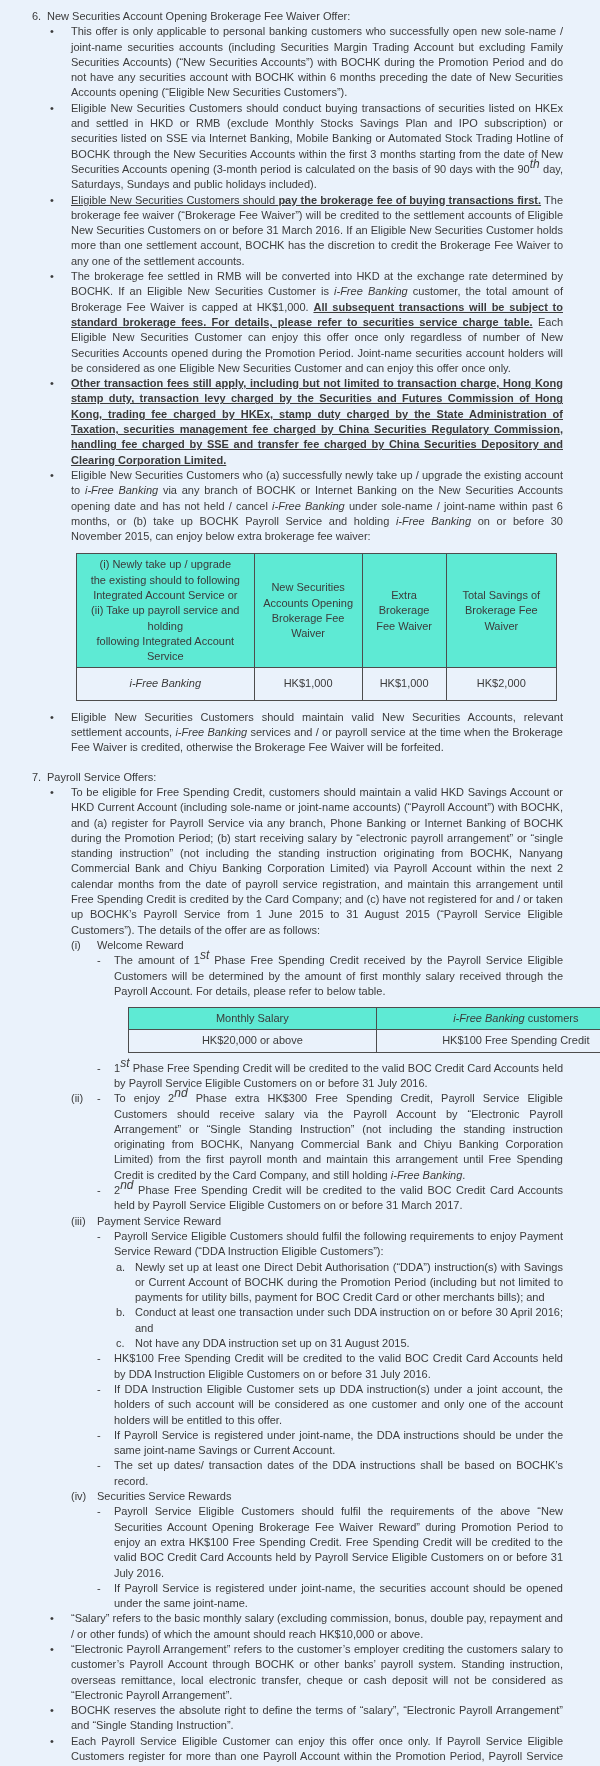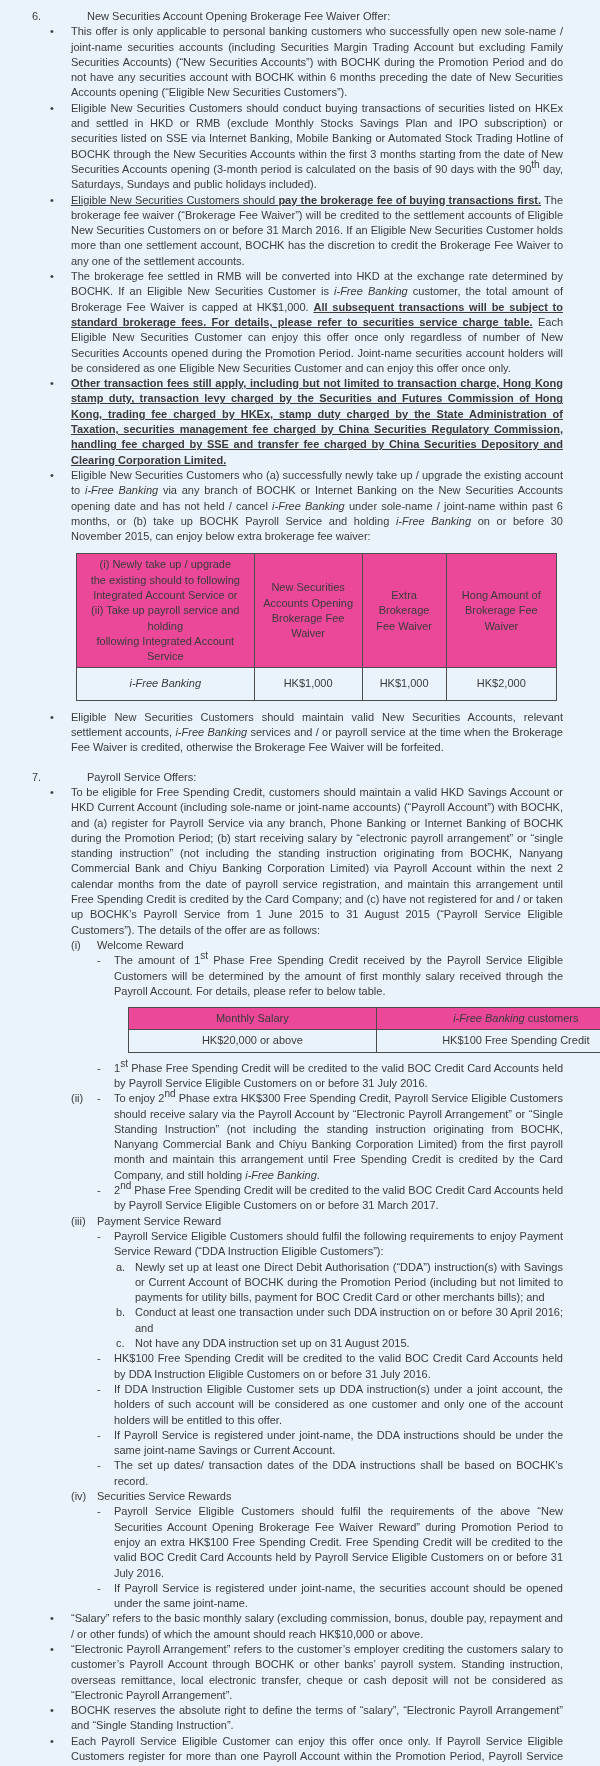--- a/index.html
+++ b/index.html
@@ -6,39 +6,39 @@
   html, body { background:#eaf2fb; }
   body {
     width:600px; height:1766px; overflow:hidden;
     font-family:"Liberation Sans","DejaVu Sans",sans-serif;
     font-size:11px; line-height:15.3px; color:#3b3b3b;
   }
   .page { padding:9px 37px 20px 32px; }
   .section + .section { margin-top:14px; }
   .sec-head { display:flex; }
   .sec-num { width:15px; flex:none; }
-  .sec-title { flex:1;margin-left:40px; }
+  .sec-title { flex:1; }
   .sec-items { padding-left:18px; }
   .item-row { display:flex; align-items:flex-start; }
   .item-row > .marker { flex:none; }
   .item-row.bullet > .marker { width:13px; }
   .item-row.dash   > .marker { width:9px; }
   .item-row.sub    > .marker { width:18px; }
   .item-row.letter > .marker { width:11px; }
   .item-row.letter { padding-left:2px; }
   .item-row > .content { flex:1; min-width:0;margin-left:8px; }
   .para { text-align:justify; }
   .sub-heading { }
-  sup { font-size:10px; line-height:0; vertical-align:super; }
+  sup { font-size:12px; line-height:0; vertical-align:super;font-style:italic; }
   table.doc-table { border-collapse:collapse; table-layout:fixed; }
   table.doc-table th, table.doc-table td {
     border:1px solid #4d4d4d; text-align:center; vertical-align:middle;
     font-weight:normal; padding:3px 6px;
   }
-  table.doc-table th { background:#ec4899; }
+  table.doc-table th { background:#5eead4; }
   table.t1 { width:481px; margin:9px 0 9px 5px; }
   table.t1 td { padding:8px 6px; }
   table.t2 { width:528px; margin:8px 0 8px 14px; }
 </style>
 </head>
 <body>
 
 <div class="page">
   <div id="document-root">
       <div class="section">
@@ -86,21 +86,21 @@
                   <col style="width: 37%;">
                   <col style="width: 22.5%;">
                   <col style="width: 17.5%;">
                   <col style="width: 23%;">
                 </colgroup>
                 <thead>
                   <tr>
                     <th><span>(i) Newly take up / upgrade</span><br><span>the existing should to following</span><br><span>Integrated Account Service or</span><br><span>(ii) Take up payroll service and holding</span><br><span>following Integrated Account Service</span></th>
                     <th><span>New Securities</span><br><span>Accounts Opening</span><br><span>Brokerage Fee Waiver</span></th>
                     <th><span>Extra Brokerage</span><br><span>Fee Waiver</span></th>
-                    <th><span>Hong Amount of</span><br><span>Brokerage Fee Waiver</span></th>
+                    <th><span>Total Savings of</span><br><span>Brokerage Fee Waiver</span></th>
                   </tr>
                 </thead>
                 <tbody>
                   <tr>
                     <td><span style="font-style: italic;">i-Free Banking</span></td>
                     <td><span>HK$1,000</span></td>
                     <td><span>HK$1,000</span></td>
                     <td><span>HK$2,000</span></td>
                   </tr>
                 </tbody>

